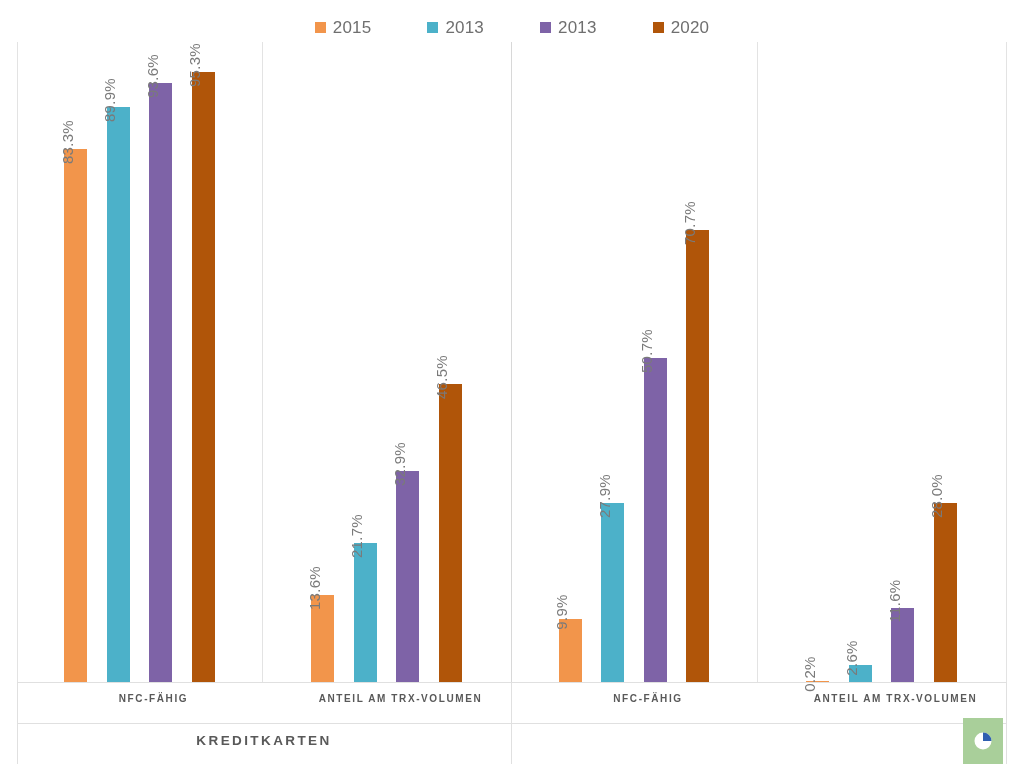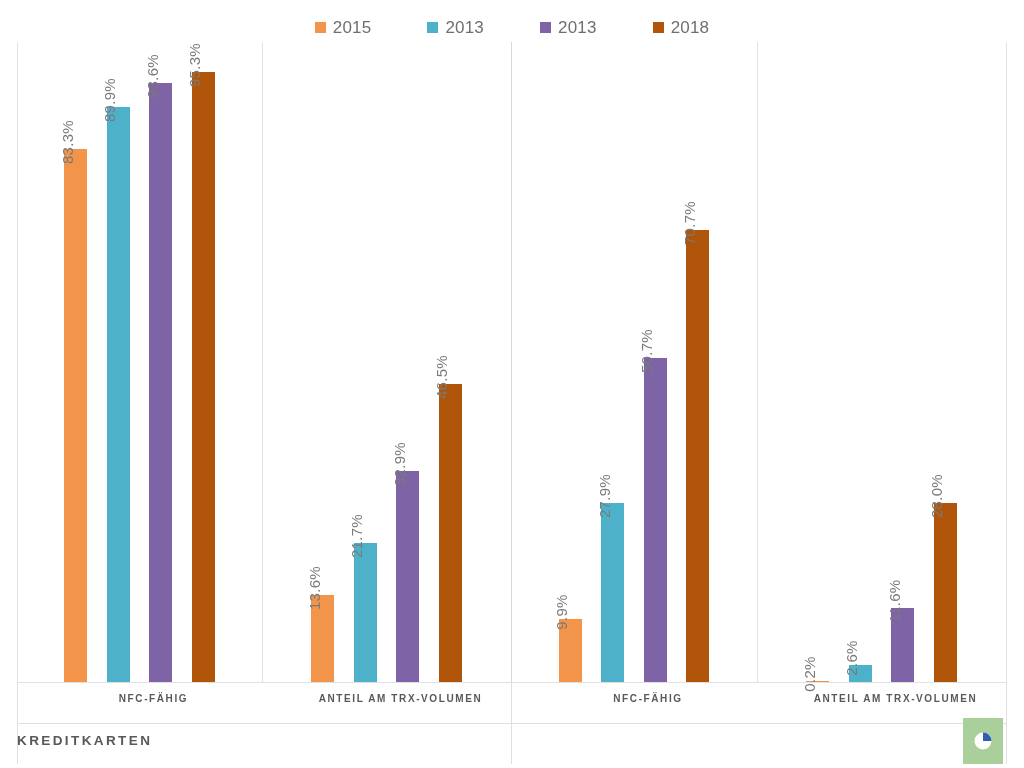--- a/index.html
+++ b/index.html
@@ -138,20 +138,21 @@
   .group-band {
     position: absolute;
     left: 17px;
     top: 724px;
     width: 990px;
     height: 40px;
   }
   .group-label {
     position: absolute;
     top: 9px;
+    text-align: center;
     font-size: 13.5px;
     font-weight: bold;
     color: #595959;
     letter-spacing: 2.4px;
     white-space: nowrap;
   }
   .group-divider {
     position: absolute;
     top: 0;
     width: 1px;
@@ -185,21 +186,21 @@
     <div class="legend-item">
       <span class="legend-swatch" style="background:#4CB1C9"></span>
       <span class="legend-label">2013</span>
     </div>
     <div class="legend-item">
       <span class="legend-swatch" style="background:#7E63A7"></span>
       <span class="legend-label">2013</span>
     </div>
     <div class="legend-item">
       <span class="legend-swatch" style="background:#B05509"></span>
-      <span class="legend-label">2018</span>
+      <span class="legend-label">2020</span>
     </div>
   </div>
 
   <div class="plot">
     <div class="axis-line" style="left:0px;"></div>
     <div class="axis-line" style="left:245px;"></div>
     <div class="axis-line major" style="left:494px;"></div>
     <div class="axis-line" style="left:740px;"></div>
     <div class="axis-line" style="left:989px;"></div>
     <div class="baseline"></div>

